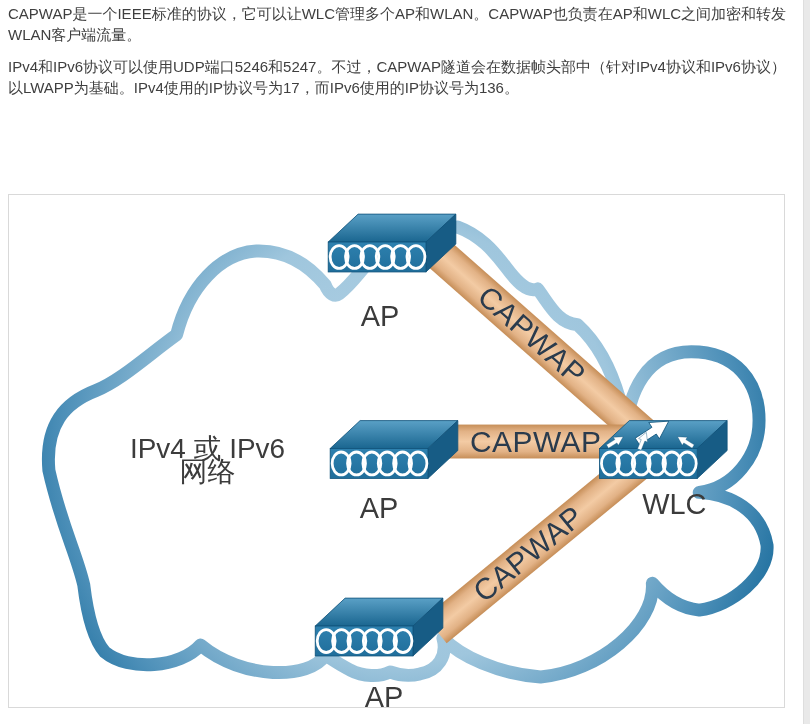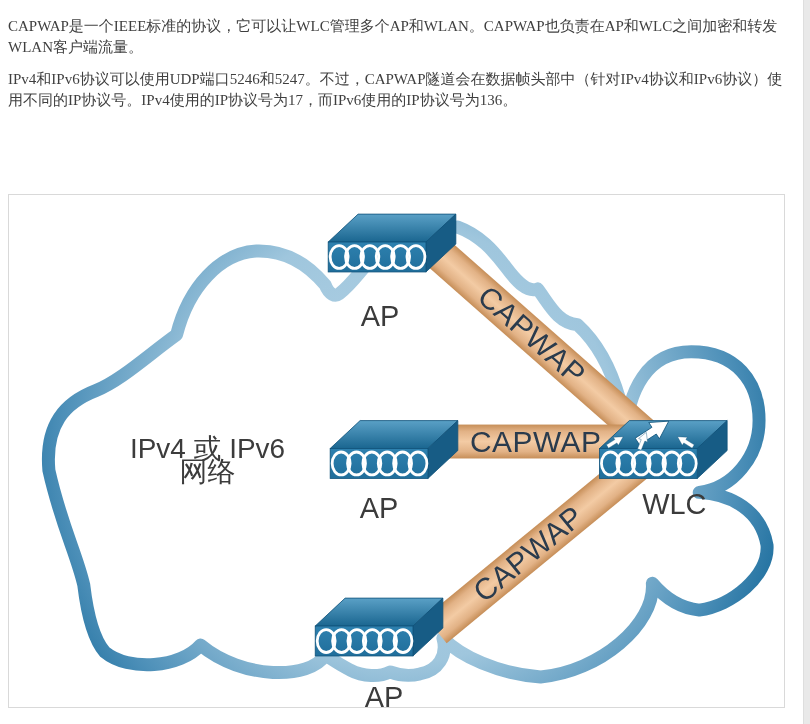--- a/index.html
+++ b/index.html
@@ -1,22 +1,22 @@
 <!DOCTYPE html>
 <html><head>
 <meta charset="utf-8">
 <style>
   html,body{margin:0;padding:0;background:#ffffff;}
   body{
     width:810px;height:724px;position:relative;overflow:hidden;
     font-family:"Liberation Sans","DejaVu Sans",sans-serif;
   }
   .content{
-    position:absolute;left:8px;top:16px;width:782px;
-    font-size:15px;line-height:21px;color:#3f3f3f;font-family:Liberation Serif, serif;
+    position:absolute;left:8px;top:3px;width:782px;
+    font-size:15px;line-height:21px;color:#3f3f3f;
   }
   .content p{margin:0 0 11px 0;}
   .figure{
     position:absolute;left:8px;top:194px;width:775px;height:512px;
     border:1px solid #d9d9d9;background:#ffffff;
   }
   .figure svg{display:block;}
   .scrollbar{
     position:absolute;right:0;top:0;width:7px;height:724px;
     background:#e9e9e9;border-left:1px solid #dedede;box-sizing:border-box;
@@ -24,21 +24,21 @@
   text{font-family:"Liberation Sans","DejaVu Sans",sans-serif;}
   .dev-label{font-size:29px;fill:#3b3b3b;}
   .net-label{font-size:28px;fill:#3c3c3c;}
   .tun-label{font-size:30px;fill:#2a3b4d;letter-spacing:0.5px;}
 </style>
 </head>
 <body>
 
 <div class="content">
   <p>CAPWAP是一个IEEE标准的协议，它可以让WLC管理多个AP和WLAN。CAPWAP也负责在AP和WLC之间加密和转发WLAN客户端流量。</p>
-  <p>IPv4和IPv6协议可以使用UDP端口5246和5247。不过，CAPWAP隧道会在数据帧头部中（针对IPv4协议和IPv6协议）使用不同的IP协议号。IPv4使用的IP协议号为17，而IPv6使用的IP协议号为136。</p>
+  <p>IPv4和IPv6协议可以使用UDP端口5246和5247。不过，CAPWAP隧道会在数据帧头部中（针对IPv4协议和IPv6协议）以LWAPP为基础。IPv4使用的IP协议号为17，而IPv6使用的IP协议号为136。</p>
 </div>
 
 <div class="figure">
 <svg width="775" height="512" viewBox="0 0 777 513">
   <defs>
     <radialGradient id="cloudGrad" gradientUnits="userSpaceOnUse" cx="392" cy="250" r="400">
       <stop offset="0" stop-color="#b8d5e7"></stop>
       <stop offset="0.55" stop-color="#9fc6dd"></stop>
       <stop offset="0.85" stop-color="#4c8fb8"></stop>
       <stop offset="1" stop-color="#20709f"></stop>

